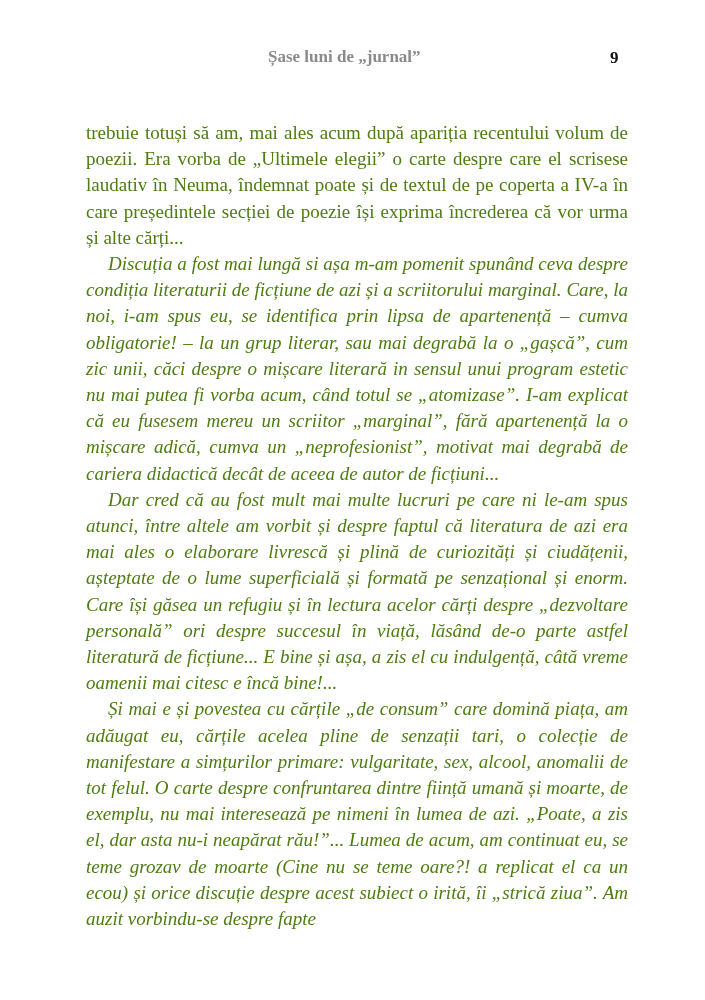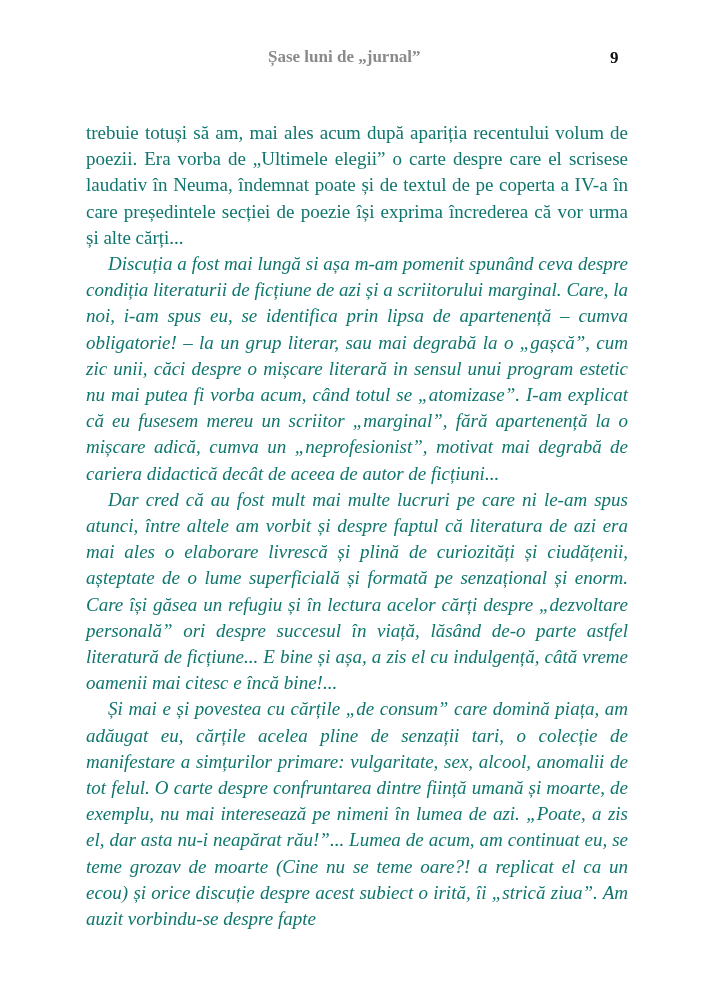--- a/index.html
+++ b/index.html
@@ -13,21 +13,21 @@
       position: absolute; left: 268px; top: 0;
       font-size: 17px; font-weight: bold; color: #8a8a8a; white-space: nowrap;
     }
     .page-number {
       position: absolute; left: 610px; top: 1px;
       font-size: 17px; font-weight: bold; color: #111;
     }
     .body-text {
       position: absolute; left: 86px; top: 120px; width: 542px;
       font-family: "Liberation Serif", "DejaVu Serif", serif;
-      font-size: 19px; line-height: 26.2px; color: #0f766e;
+      font-size: 19px; line-height: 26.2px; color: #4d7c0f;
       text-align: justify; hyphens: none;
     }
     .body-text p { margin: 0; }
     .body-text p.indent { text-indent: 22px; font-style: italic; }
   </style>
 </head>
 <body>
 
 <div class="page">
   <div class="running-head">

